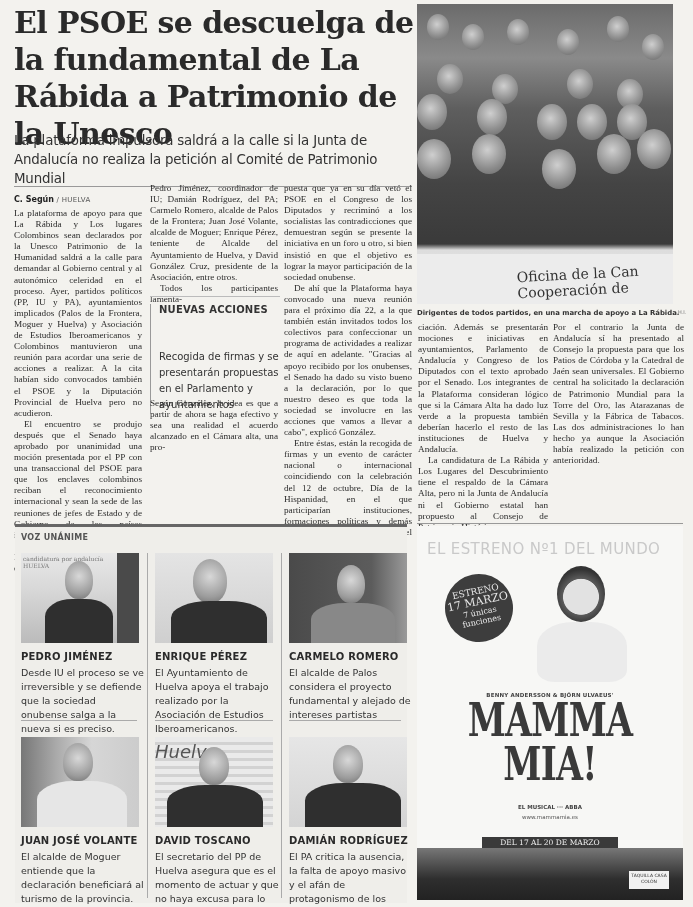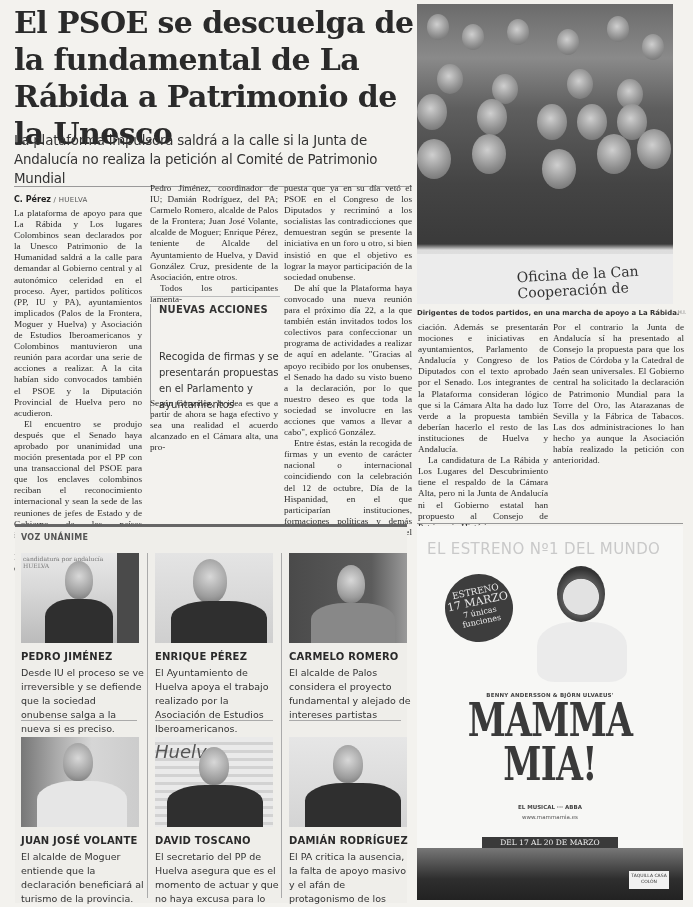--- a/index.html
+++ b/index.html
@@ -54,21 +54,21 @@
   .ad-box{position:absolute;left:212px;top:345px;width:40px;height:18px;background:#f2f2f2;color:#333;font-family:"DejaVu Sans",sans-serif;font-size:4.5px;line-height:6px;text-align:center;padding-top:2px;box-sizing:border-box;}
 </style>
 </head>
 <body>
 
 <h1 class="headline">El PSOE se descuelga de la fundamental de La Rábida a Patrimonio de la Unesco</h1>
 <div class="subhead">La plataforma impulsora saldrá a la calle si la Junta de Andalucía no realiza la petición al Comité de Patrimonio Mundial</div>
 <div class="rule" style="left:14px;top:186px;width:398px;"></div>
 
 <div class="byline">
-  <b>C. Pérez</b>
+  <b>C. Según</b>
   <span>/ HUELVA</span>
 </div>
 
 <div class="col" style="left:14px;top:208px;width:128px;">
   <p>La plataforma de apoyo para que La Rábida y Los lugares Colombinos sean declarados por la Unesco Patrimonio de la Humanidad saldrá a la calle para demandar al Gobierno central y al autonómico celeridad en el proceso. Ayer, partidos políticos (PP, IU y PA), ayuntamientos implicados (Palos de la Frontera, Moguer y Huelva) y Asociación de Estudios Iberoamericanos y Colombinos mantuvieron una reunión para acordar una serie de acciones a realizar. A la cita habían sido convocados también el PSOE y la Diputación Provincial de Huelva pero no acudieron.</p>
   <p>El encuentro se produjo después que el Senado haya aprobado por unanimidad una moción presentada por el PP con una transaccional del PSOE para que los enclaves colombinos reciban el reconocimiento internacional y sean la sede de las reuniones de jefes de Estado y de Gobierno de los países iberoamericanos.</p>
   <p>En la reunión participaron David Toscano, secretario general del PP;</p>
 </div>
 
 <div class="col" style="left:150px;top:183px;width:128px;">

